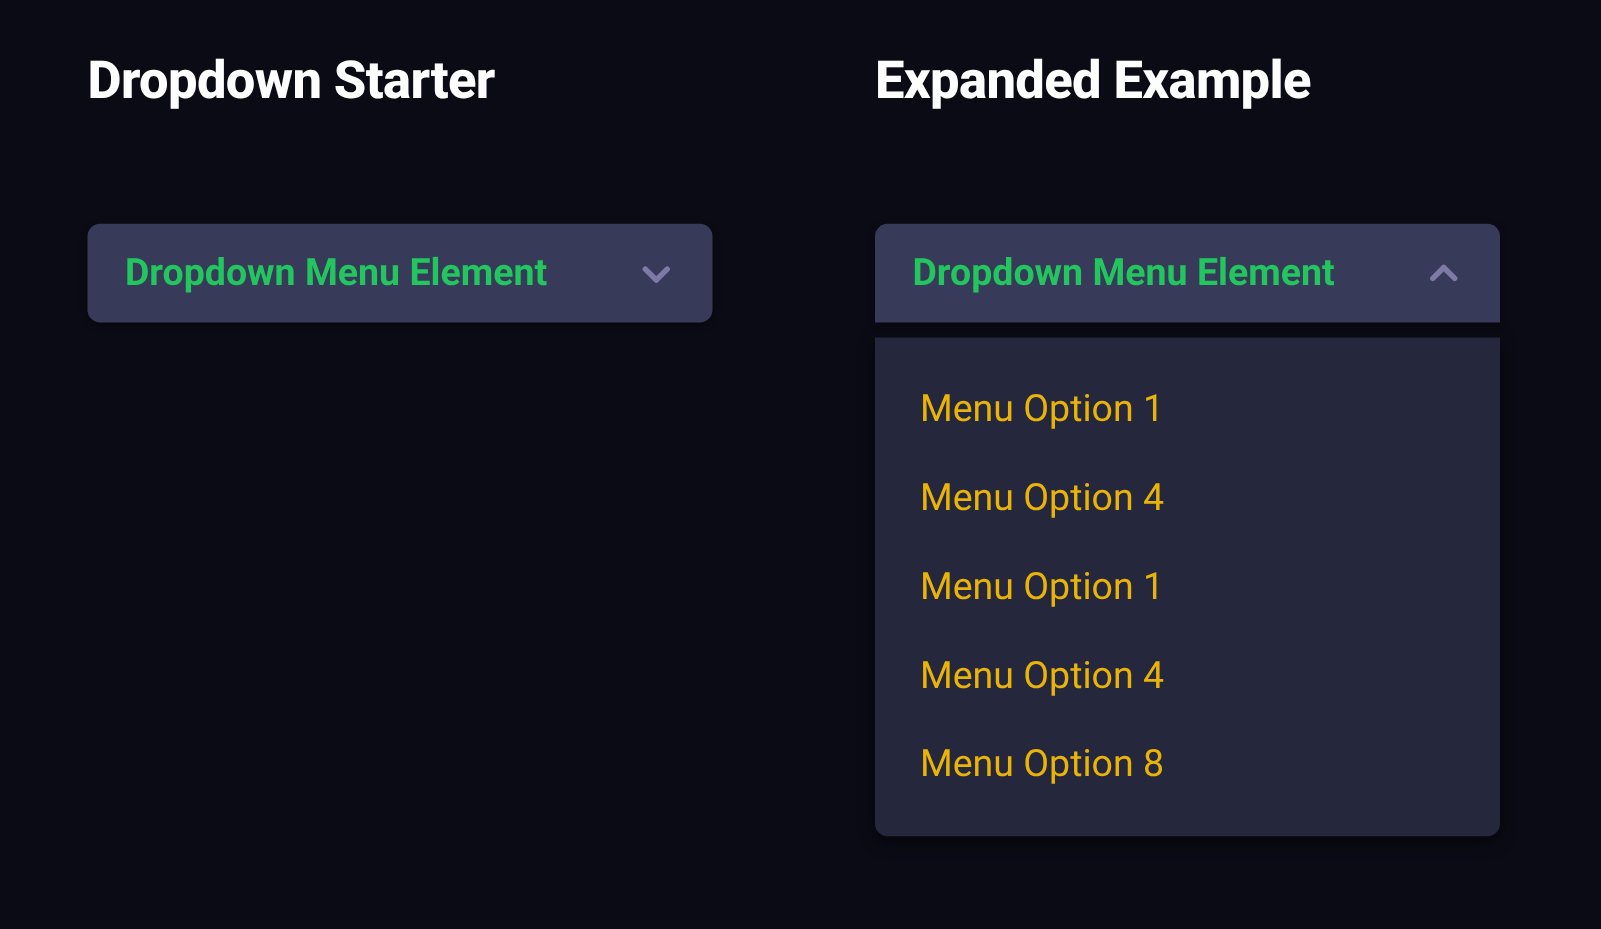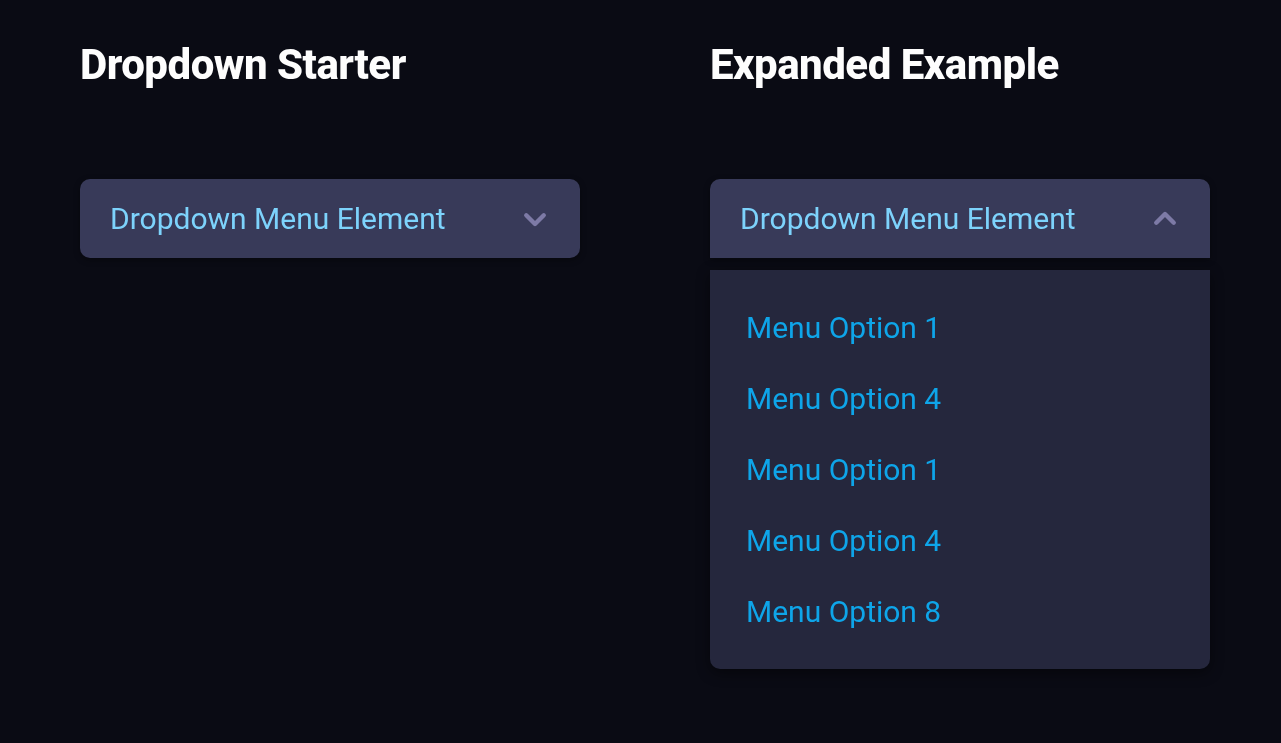--- a/index.html
+++ b/index.html
@@ -8,21 +8,20 @@
       font-family: -apple-system, BlinkMacSystemFont, "Segoe UI", Roboto, Helvetica, Arial, sans-serif;
       width: 1281px;
       height: 743px;
       padding: 40px 70px;
       color: #ffffff;
       overflow: hidden;
     }
     .container {
       display: flex;
       gap: 130px;
-      justify-content: center;
     }
     .column {
       flex: 0 0 auto;
     }
     .column.left { width: 500px; }
     .column.right { width: 491px; }
     h1 {
       font-size: 42px;
       font-weight: 800;
       letter-spacing: -0.5px;
@@ -38,22 +37,22 @@
       align-items: center;
       justify-content: space-between;
       background: #383a59;
       border-radius: 10px;
       padding: 22px 30px;
       cursor: pointer;
       box-shadow: 0 2px 6px rgba(0,0,0,0.35);
     }
     .dropdown-toggle .label {
       font-size: 30px;
-      font-weight: 400;
-      color: #7dd3fc;
+      font-weight: 700;
+      color: #22c55e;
     }
     .dropdown.expanded .dropdown-toggle {
       border-bottom-left-radius: 0;
       border-bottom-right-radius: 0;
     }
     .chevron {
       width: 30px;
       height: 30px;
       display: inline-flex;
       align-items: center;
@@ -70,21 +69,21 @@
     .dropdown-menu {
       background: #25273d;
       border-radius: 0 0 10px 10px;
       margin-top: 12px;
       padding: 22px 0;
       box-shadow: 0 4px 14px rgba(0,0,0,0.45);
     }
     .dropdown-menu-item {
       font-size: 30px;
       font-weight: 400;
-      color: #0ea5e9;
+      color: #eab308;
       padding: 18px 36px;
       cursor: pointer;
     }
   </style>
 </head>
 <body>
 
 <div class="container">
   <div class="column left">
     <h1>Dropdown Starter</h1>

